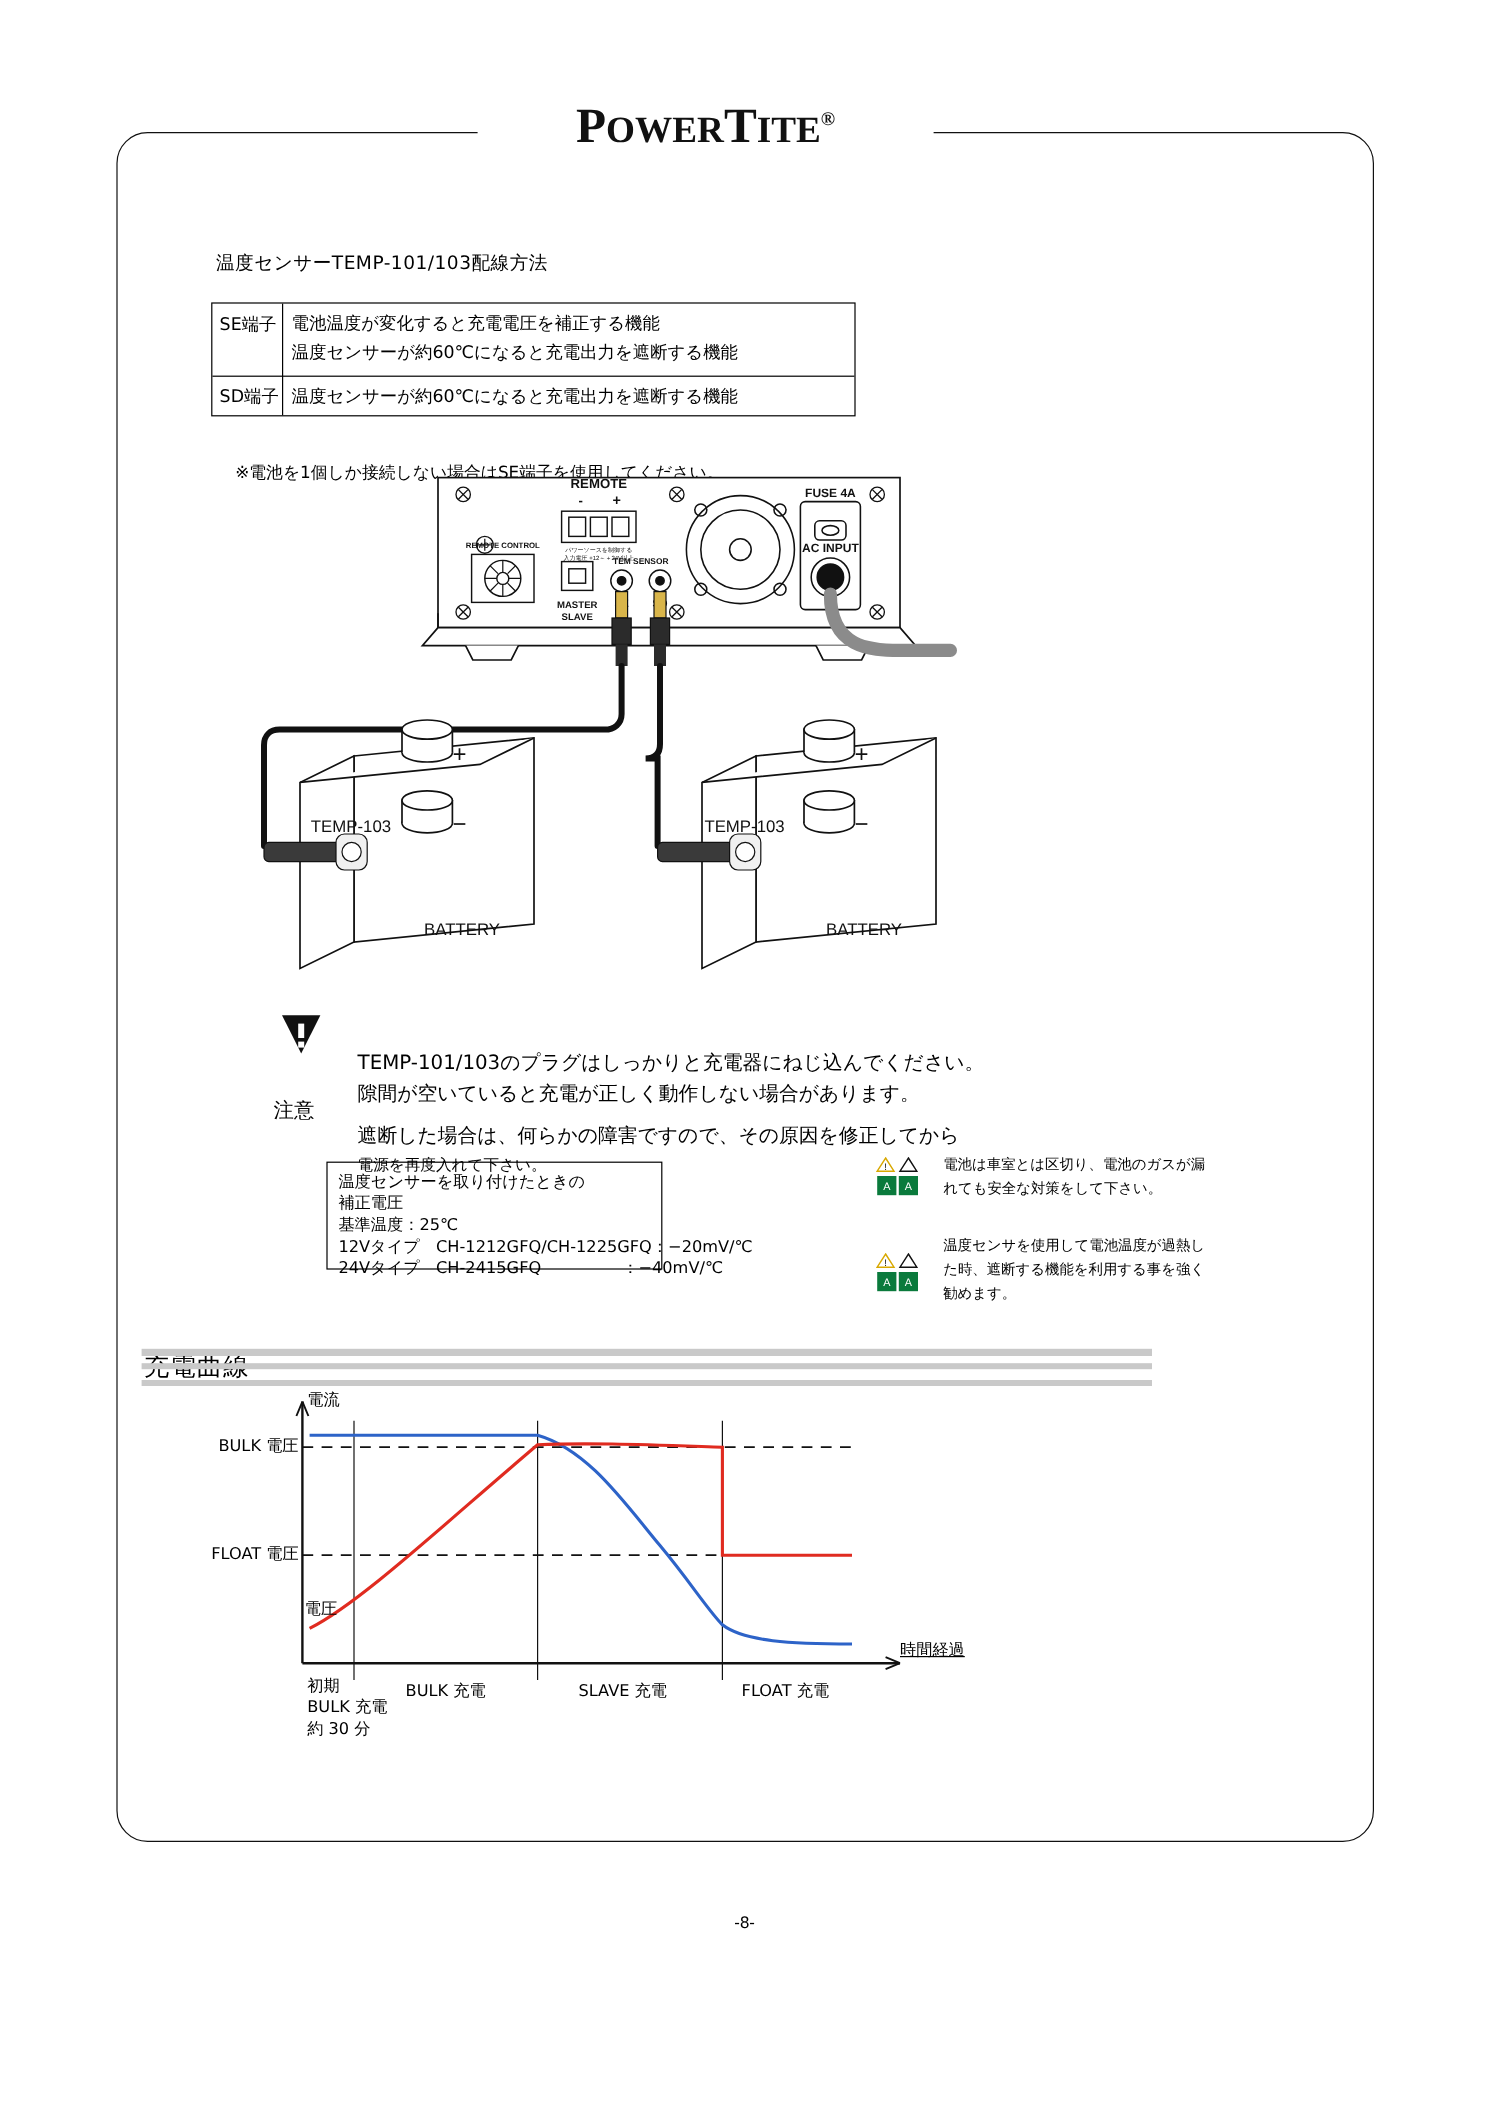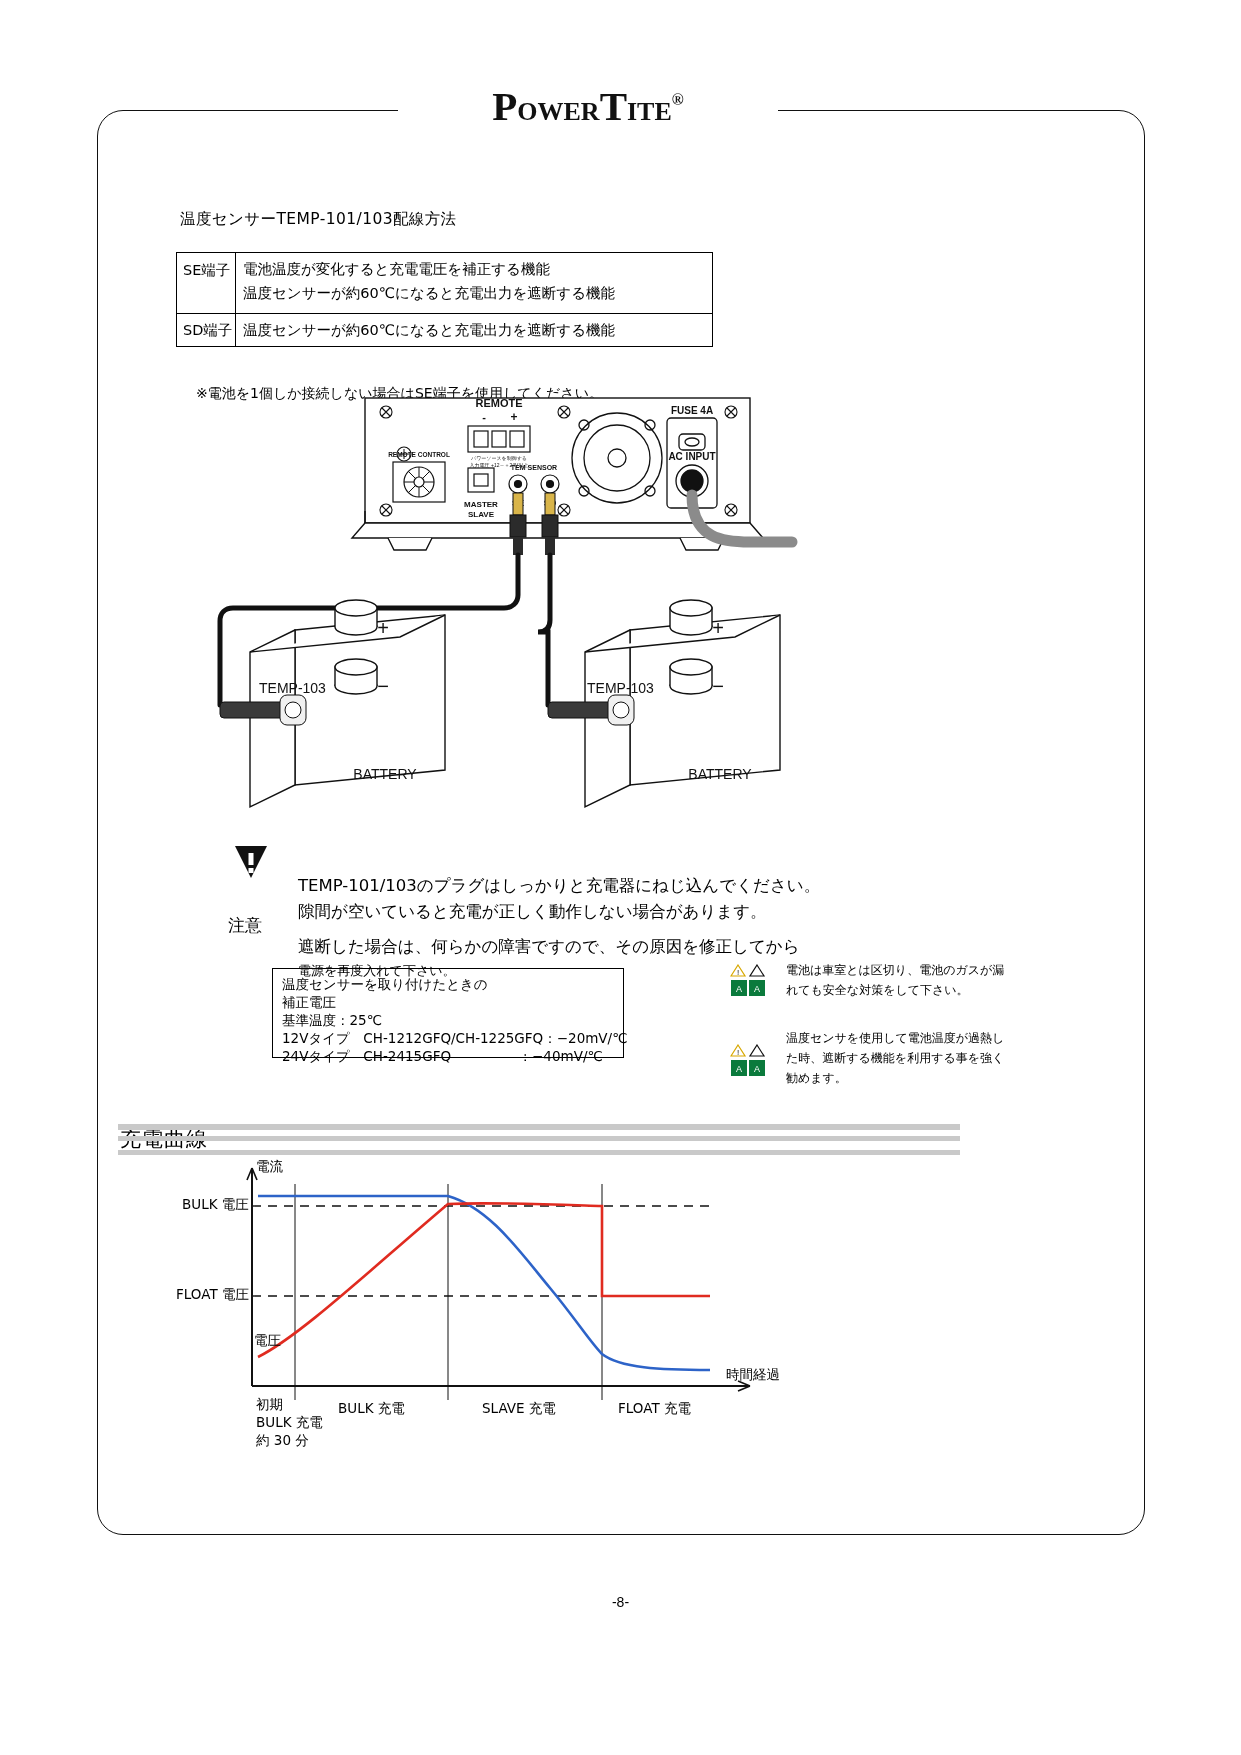--- a/index.html
+++ b/index.html
@@ -13,21 +13,21 @@
   }
   
   .title-mask{
     position:absolute;left:398px;top:88px;width:380px;height:44px;background:#fff;
   }
   .brand{
     position:absolute;left:398px;top:78px;width:380px;text-align:center;
     font-family:"Liberation Serif",serif;font-weight:bold;color:#111;
     font-size:41px;letter-spacing:0px;line-height:44px;white-space:nowrap;
   }
-  .brand .sm{font-size:26px;}
+  .brand .sm{font-size:31px;}
   .brand .reg{font-size:16px;vertical-align:super;}
 
   
   .t{position:absolute;white-space:pre;margin-top:30px;}
   .jp{font-family:"DejaVu Sans","Liberation Sans",sans-serif;}
 
   .hdr1{left:180px;top:179px;font-size:15.5px;letter-spacing:0.4px;}
   .hdr2{left:180px;top:221px;font-size:15.5px;letter-spacing:0.4px;}
 
   
@@ -52,21 +52,21 @@
   
   .caution-icon{position:absolute;left:232px;top:844px;width:38px;height:52px;}
   .caution-label{position:absolute;left:228px;top:884px;font-size:17px;}
   .caution-l1{left:298px;top:845px;font-size:16.5px;}
   .caution-l2{left:298px;top:871px;font-size:16.5px;}
   .caution-l3{left:298px;top:906px;font-size:16.5px;}
   .caution-l4{left:298px;top:932px;font-size:13px;}
 
   
   .comp-box{
-    position:absolute;left:272px;top:968px;width:352px;height:90px;
+    position:absolute;left:272px;top:968px;width:280px;height:90px;
     border:1.1px solid #000;box-sizing:border-box;text-decoration:underline;
   }
   .comp-box .l{position:absolute;left:9px;font-size:13.5px;white-space:pre;}
 
   
   .warn{position:absolute;}
   .warn .txt{position:absolute;font-size:12px;line-height:17px;white-space:pre;}
   .wi{position:absolute;width:44px;height:34px;}
 
   
@@ -345,21 +345,21 @@
       </g>
 
       <path d="M68 36 L258 36 C300 48 330 92 360 128 C385 158 400 182 412 194 C430 208 470 210 520 210" stroke="#2d63c8" stroke-width="2.6" fill="none"></path>
 
       <path d="M68 197 C110 176 180 110 258 44 C300 42 350 44 412 46 L412 46 L412 136 C440 136 480 136 520 136" stroke="#e02b20" stroke-width="2.6" fill="none"></path>
     </svg>
     <div class="clab jp" style="left:66px;top:-2px;">電流</div>
     <div class="clab jp" style="left:-8px;top:36px;">BULK 電圧</div>
     <div class="clab jp" style="left:-14px;top:126px;">FLOAT 電圧</div>
     <div class="clab jp" style="left:64px;top:172px;">電圧</div>
-    <div class="clab jp" style="left:536px;top:206px;">時間経過</div>
+    <div class="clab jp" style="left:560px;top:206px;text-decoration:underline;">時間経過</div>
     <div class="clab jp" style="left:66px;top:236px;">初期</div>
     <div class="clab jp" style="left:66px;top:254px;">BULK 充電</div>
     <div class="clab jp" style="left:66px;top:272px;">約 30 分</div>
     <div class="clab jp" style="left:148px;top:240px;">BULK 充電</div>
     <div class="clab jp" style="left:292px;top:240px;">SLAVE 充電</div>
     <div class="clab jp" style="left:428px;top:240px;">FLOAT 充電</div>
   </div>
 
   <div class="pageno">-8-</div>
 </div>

